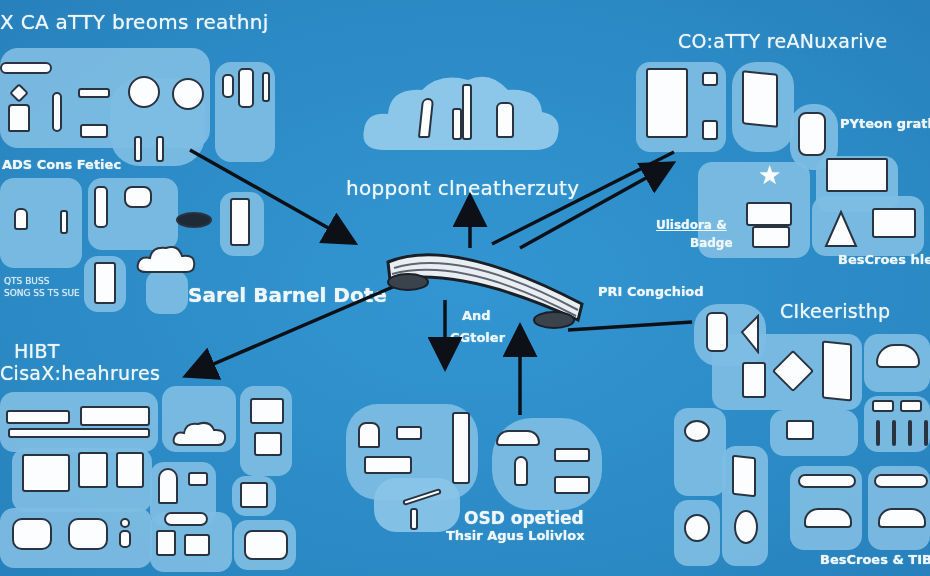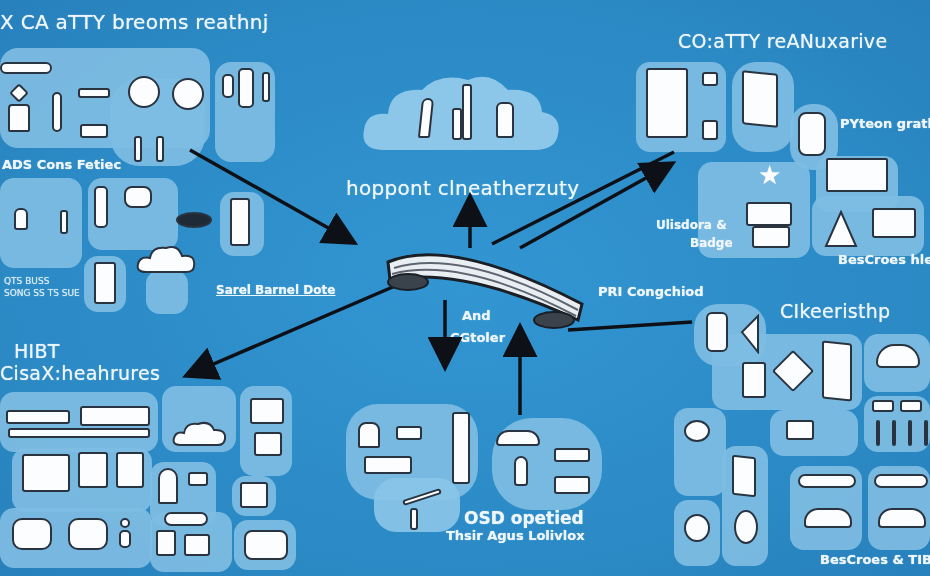--- a/index.html
+++ b/index.html
@@ -55,21 +55,21 @@
   <div class="ico" style="left:124px;top:186px;width:28px;height:22px;border-radius:8px;"></div>
   <div class="ico round" style="left:176px;top:212px;width:36px;height:16px;background:#1e2a36;"></div>
   <div class="ico" style="left:230px;top:198px;width:20px;height:48px;"></div>
   <div class="ico" style="left:94px;top:262px;width:22px;height:42px;"></div>
   <svg class="cloud" style="left:136px;top:242px;" width="62" height="34" viewBox="0 0 62 34">
     <path d="M10 30 Q0 30 2 22 Q4 14 14 16 Q16 4 30 6 Q42 2 46 14 Q60 12 58 24 Q58 30 50 30 Z" fill="#fbfdff" stroke="#2a3440" stroke-width="2"></path>
   </svg>
 
   <div class="lbl sm" style="left:4px;top:276px;font-size:9px;font-weight:normal;opacity:0.9;">QTS BUSS</div>
   <div class="lbl sm" style="left:4px;top:288px;font-size:9px;font-weight:normal;opacity:0.9;">SONG SS TS SUE</div>
-  <div class="lbl sm" style="left:216px;top:283px;font-size:12px;text-decoration:underline;">Sarel Barnel Dote</div>
+  <div class="lbl sm" style="left:188px;top:283px;font-size:20px;">Sarel Barnel Dote</div>
 
   <svg class="cloud" style="left:358px;top:68px;" width="206" height="86" viewBox="0 0 206 86">
     <path d="M26 82 Q2 82 6 62 Q8 44 30 46 Q32 20 64 22 Q82 4 110 12 Q132 2 150 22 Q182 20 184 44 Q204 48 200 66 Q198 82 176 82 Z" fill="#8cc6e9"></path>
   </svg>
   <div class="ico" style="left:420px;top:98px;width:12px;height:40px;border-radius:6px 6px 2px 2px;transform:skewX(-6deg);"></div>
   <div class="ico" style="left:462px;top:84px;width:10px;height:56px;"></div>
   <div class="ico" style="left:452px;top:108px;width:10px;height:32px;"></div>
   <div class="ico" style="left:496px;top:102px;width:18px;height:36px;border-radius:6px 6px 3px 3px;"></div>
 
   <div class="lbl big" style="left:678px;top:30px;">CO:aTTY reANuxarive</div>
@@ -91,21 +91,21 @@
   <div class="ico" style="left:826px;top:158px;width:62px;height:34px;border-radius:2px;"></div>
   <div class="lbl" style="left:758px;top:160px;font-size:26px;color:#fbfdff;">★</div>
   <div class="ico" style="left:746px;top:202px;width:46px;height:24px;"></div>
   <div class="ico" style="left:752px;top:226px;width:38px;height:22px;"></div>
   <svg style="position:absolute;left:824px;top:208px;" width="34" height="40" viewBox="0 0 34 40">
     <path d="M17 4 L32 38 L2 38 Z" fill="#fbfdff" stroke="#2a3440" stroke-width="2"></path>
   </svg>
   <div class="ico" style="left:872px;top:208px;width:44px;height:30px;"></div>
 
   <div class="lbl sm" style="left:840px;top:116px;font-size:13px;">PYteon grath</div>
-  <div class="lbl sm" style="left:656px;top:218px;font-size:12px;">Ulisdora &amp;</div>
+  <div class="lbl sm" style="left:656px;top:218px;font-size:12px;text-decoration:underline;">Ulisdora &amp;</div>
   <div class="lbl sm" style="left:690px;top:236px;font-size:12px;">Badge</div>
   <div class="lbl sm" style="left:838px;top:252px;font-size:13px;">BesCroes hle</div>
   <div class="lbl sm" style="left:598px;top:284px;font-size:13px;">PRI Congchiod</div>
 
   <div class="lbl big" style="left:14px;top:340px;">HIBT</div>
   <div class="lbl big" style="left:0;top:362px;">CisaX:heahrures</div>
 
   <div class="bubble" style="left:0;top:392px;width:158px;height:60px;"></div>
   <div class="bubble" style="left:162px;top:386px;width:74px;height:66px;"></div>
   <div class="bubble" style="left:240px;top:386px;width:52px;height:90px;"></div>

